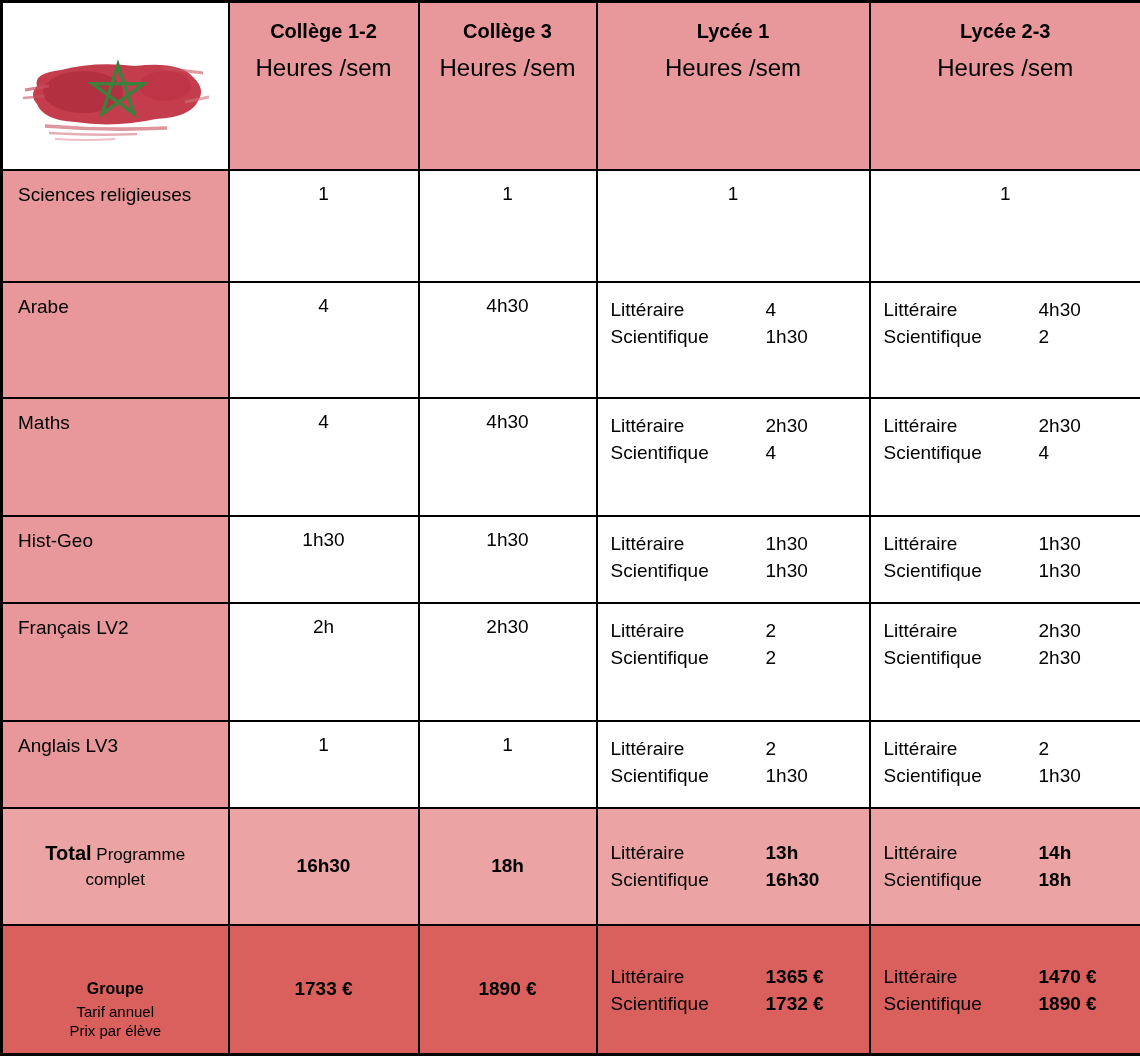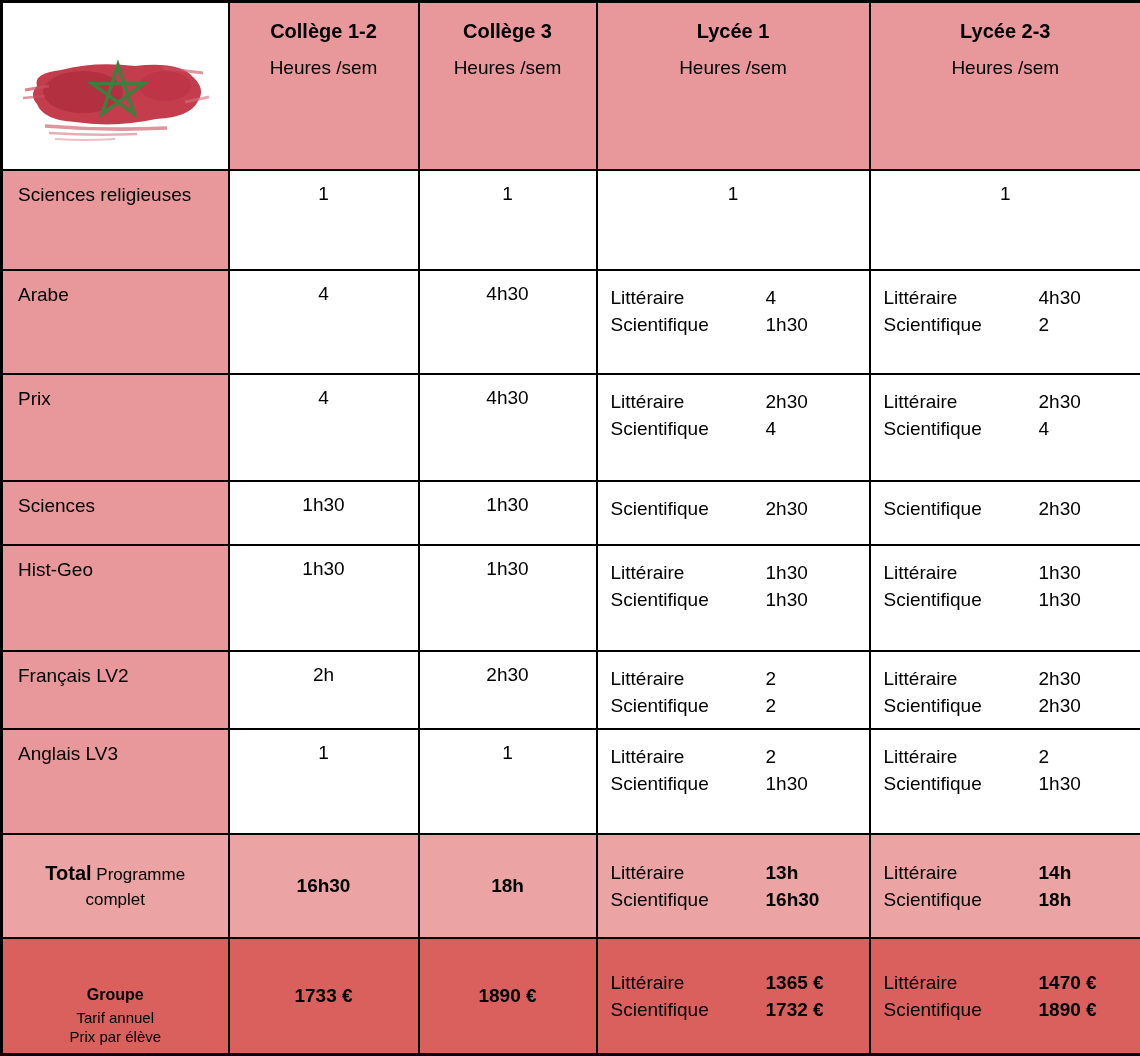--- a/index.html
+++ b/index.html
@@ -15,21 +15,21 @@
   table{border-collapse:collapse;table-layout:fixed;width:1140px;height:1056px;
         border:3px solid var(--border);}
   td,th{border:2px solid var(--border);overflow:hidden;box-sizing:border-box;}
 
   
   thead tr{height:168px;}
   thead th{background:var(--pink);vertical-align:top;padding-top:16px;font-weight:normal;}
   th.logo-cell{background:#ffffff;vertical-align:middle;text-align:center;padding:0;}
   th.logo-cell svg{display:block;margin:14px auto 0 auto;}
   .h-title{font-size:20px;font-weight:bold;text-align:center;line-height:24px;}
-  .h-sub{font-size:19px;text-align:center;margin-top:13px;line-height:23px;}
+  .h-sub{font-size:24px;text-align:center;margin-top:13px;line-height:23px;}
 
   
   tbody tr:nth-child(1){height:89px;}
   tbody tr:nth-child(2){height:92px;}
   tbody tr:nth-child(3){height:94px;}
   tbody tr:nth-child(4){height:57px;}
   tbody tr:nth-child(5){height:93px;}
   tbody tr:nth-child(6){height:57px;}
   tbody tr:nth-child(7){height:93px;}
   tbody tr:nth-child(8){height:92px;}
@@ -137,58 +137,41 @@
             <span class="pair-name">Littéraire</span>
             <span class="pair-value">4h30</span>
           </div>
           <div class="pair">
             <span class="pair-name">Scientifique</span>
             <span class="pair-value">2</span>
           </div>
         </td>
       </tr>
       <tr>
-        <td class="label">Prix</td>
+        <td class="label">Maths</td>
         <td class="val">4</td>
         <td class="val">4h30</td>
         <td class="pairs">
           <div class="pair">
             <span class="pair-name">Littéraire</span>
             <span class="pair-value">2h30</span>
           </div>
           <div class="pair">
             <span class="pair-name">Scientifique</span>
             <span class="pair-value">4</span>
           </div>
         </td>
         <td class="pairs">
           <div class="pair">
             <span class="pair-name">Littéraire</span>
             <span class="pair-value">2h30</span>
           </div>
           <div class="pair">
             <span class="pair-name">Scientifique</span>
             <span class="pair-value">4</span>
-          </div>
-        </td>
-      </tr>
-      <tr>
-        <td class="label">Sciences</td>
-        <td class="val">1h30</td>
-        <td class="val">1h30</td>
-        <td class="pairs">
-          <div class="pair">
-            <span class="pair-name">Scientifique</span>
-            <span class="pair-value">2h30</span>
-          </div>
-        </td>
-        <td class="pairs">
-          <div class="pair">
-            <span class="pair-name">Scientifique</span>
-            <span class="pair-value">2h30</span>
           </div>
         </td>
       </tr>
       <tr>
         <td class="label">Hist-Geo</td>
         <td class="val">1h30</td>
         <td class="val">1h30</td>
         <td class="pairs">
           <div class="pair">
             <span class="pair-name">Littéraire</span>

